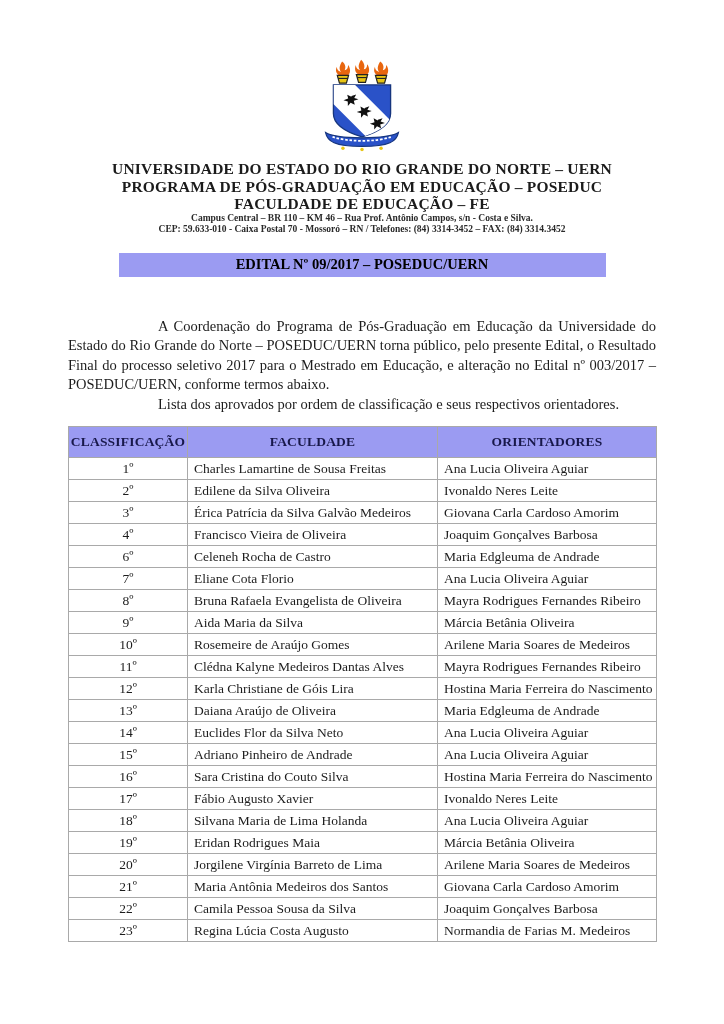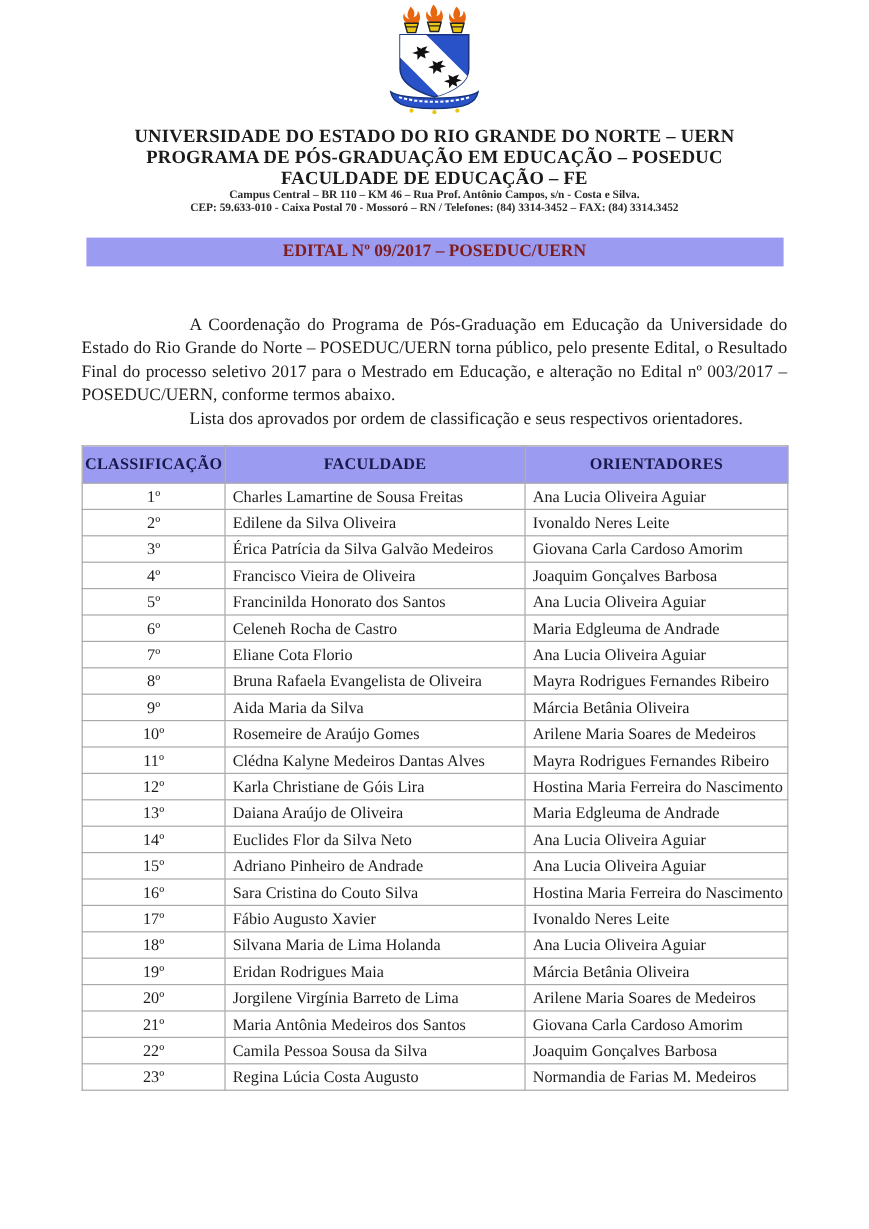--- a/index.html
+++ b/index.html
@@ -9,20 +9,21 @@
     height: 1024px;
     margin: 0 auto;
     font-family: "Liberation Serif", "DejaVu Serif", serif;
     color: #111111;
     position: relative;
     overflow: hidden;
   }
   .page {
     width: 724px;
     height: 1024px;
+    padding-top: 56px;
   }
   .content {
     width: 588px;
     margin: 0 auto;
   }
   
   .logo-wrap {
     text-align: center;
     margin-bottom: 4px;
   }
@@ -39,26 +40,26 @@
     text-align: center;
     font-weight: bold;
     font-size: 9.5px;
     line-height: 11.5px;
     color: #2a2a2a;
     font-family: Liberation Serif, serif;
   }
   
   .banner {
     margin: 17px auto 0 auto;
-    width: 581px;
+    width: 487px;
     background: var(--accent, #9b9bf2);
     text-align: center;
     font-weight: bold;
     font-size: 14.5px;
-    color: #7f1d1d;
+    color: #000000;
     padding: 3px 0 4px 0;
   }
   
   .bodytext {
     margin-top: 40px;
     font-size: 14.5px;
     line-height: 19.5px;
     color: #1c1c1c;
   }
   .bodytext p.justified {
@@ -195,25 +196,20 @@
             <td class="c-rank">3º</td>
             <td class="c-name">Érica Patrícia da Silva Galvão Medeiros</td>
             <td class="c-adv">Giovana Carla Cardoso Amorim</td>
           </tr>
           <tr>
             <td class="c-rank">4º</td>
             <td class="c-name">Francisco Vieira de Oliveira</td>
             <td class="c-adv">Joaquim Gonçalves Barbosa</td>
           </tr>
           <tr>
-            <td class="c-rank">5º</td>
-            <td class="c-name">Francinilda Honorato dos Santos</td>
-            <td class="c-adv">Ana Lucia Oliveira Aguiar</td>
-          </tr>
-          <tr>
             <td class="c-rank">6º</td>
             <td class="c-name">Celeneh Rocha de Castro</td>
             <td class="c-adv">Maria Edgleuma de Andrade</td>
           </tr>
           <tr>
             <td class="c-rank">7º</td>
             <td class="c-name">Eliane Cota Florio</td>
             <td class="c-adv">Ana Lucia Oliveira Aguiar</td>
           </tr>
           <tr>

